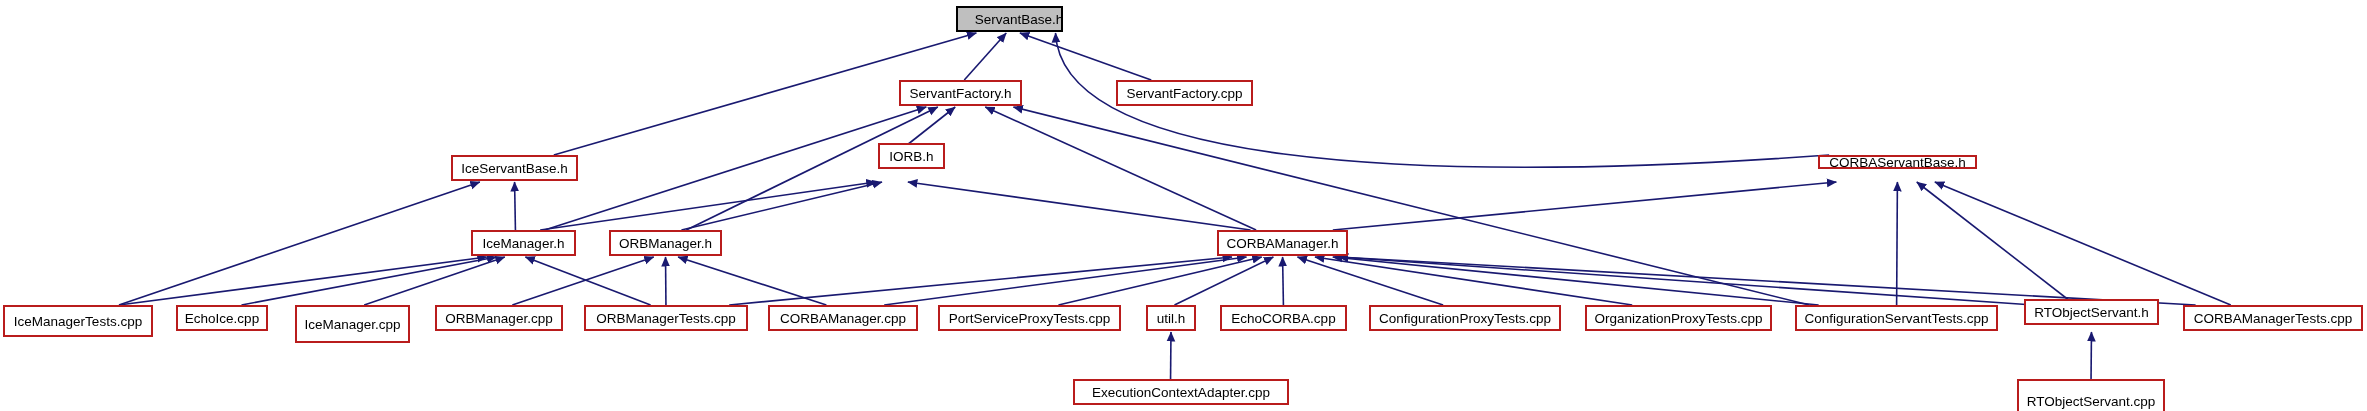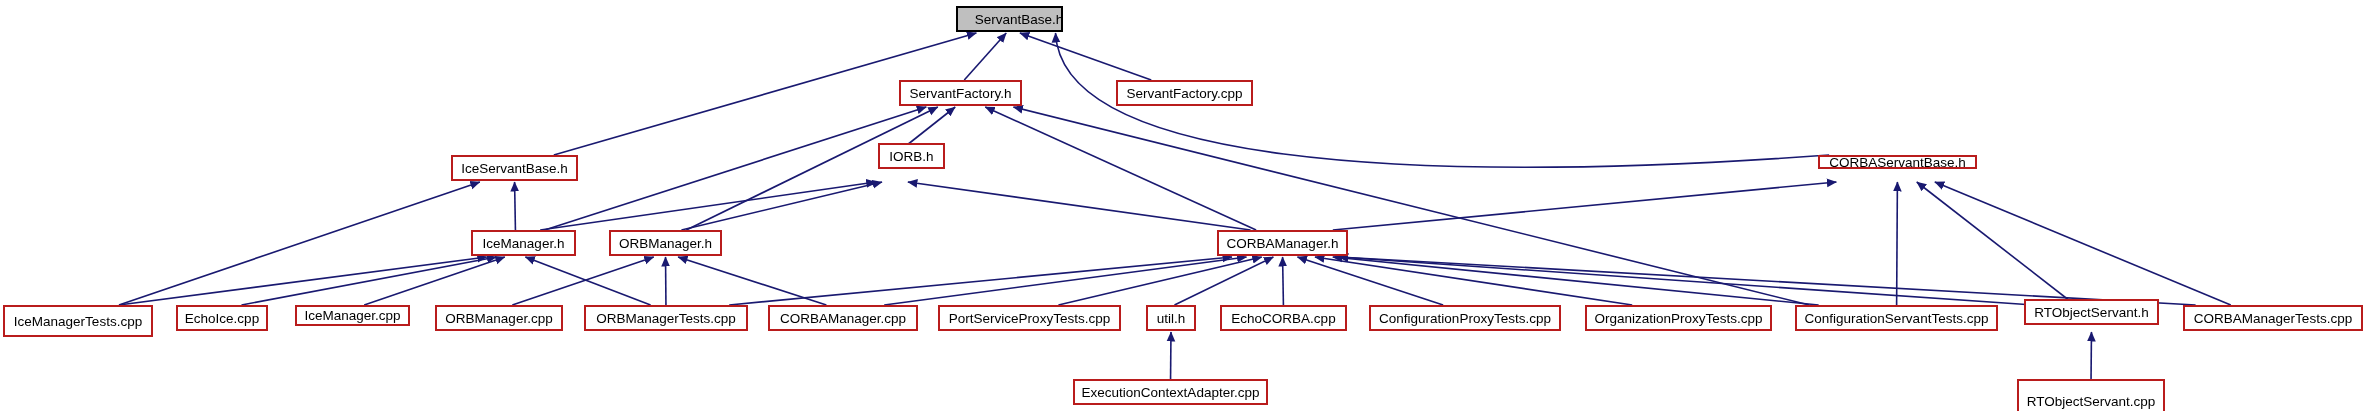--- a/index.html
+++ b/index.html
@@ -75,28 +75,28 @@
       <div class="gnode" style="left: 899px; top: 80px; width: 123px; height: 26px;">ServantFactory.h</div>
       <div class="gnode" style="left: 1116px; top: 80px; width: 137px; height: 26px;">ServantFactory.cpp</div>
       <div class="gnode" style="left: 451px; top: 155px; width: 127px; height: 26px;">IceServantBase.h</div>
       <div class="gnode" style="left: 858px; top: 143px; width: 67px; height: 26px; margin-left: 20px;">IORB.h</div>
       <div class="gnode" style="left: 1818px; top: 155px; width: 159px; height: 14px;">CORBAServantBase.h</div>
       <div class="gnode" style="left: 463px; top: 230px; width: 105px; height: 26px; margin-left: 8px;">IceManager.h</div>
       <div class="gnode" style="left: 609px; top: 230px; width: 113px; height: 26px;">ORBManager.h</div>
       <div class="gnode" style="left: 1217px; top: 230px; width: 131px; height: 26px;">CORBAManager.h</div>
       <div class="gnode" style="left: 3px; top: 305px; width: 150px; height: 32px;">IceManagerTests.cpp</div>
       <div class="gnode" style="left: 176px; top: 305px; width: 92px; height: 26px;">EchoIce.cpp</div>
-      <div class="gnode" style="left: 295px; top: 305px; width: 115px; height: 21px;">IceManager.cpp</div>
+      <div class="gnode" style="left: 295px; top: 305px; width: 115px; height: 38px;">IceManager.cpp</div>
       <div class="gnode" style="left: 435px; top: 305px; width: 128px; height: 26px;">ORBManager.cpp</div>
       <div class="gnode" style="left: 584px; top: 305px; width: 164px; height: 26px;">ORBManagerTests.cpp</div>
       <div class="gnode" style="left: 768px; top: 305px; width: 150px; height: 26px;">CORBAManager.cpp</div>
       <div class="gnode" style="left: 938px; top: 305px; width: 183px; height: 26px;">PortServiceProxyTests.cpp</div>
       <div class="gnode" style="left: 1146px; top: 305px; width: 50px; height: 26px;">util.h</div>
       <div class="gnode" style="left: 1220px; top: 305px; width: 127px; height: 26px;">EchoCORBA.cpp</div>
       <div class="gnode" style="left: 1369px; top: 305px; width: 192px; height: 26px;">ConfigurationProxyTests.cpp</div>
       <div class="gnode" style="left: 1585px; top: 305px; width: 187px; height: 26px;">OrganizationProxyTests.cpp</div>
       <div class="gnode" style="left: 1795px; top: 305px; width: 203px; height: 26px;">ConfigurationServantTests.cpp</div>
       <div class="gnode" style="left: 2024px; top: 299px; width: 135px; height: 26px;">RTObjectServant.h</div>
       <div class="gnode" style="left: 2183px; top: 305px; width: 180px; height: 26px;">CORBAManagerTests.cpp</div>
-      <div class="gnode" style="left: 1073px; top: 379px; width: 195px; height: 26px;">ExecutionContextAdapter.cpp</div>
+      <div class="gnode" style="left: 1073px; top: 379px; width: 216px; height: 26px;">ExecutionContextAdapter.cpp</div>
       <div class="gnode" style="left: 2017px; top: 379px; width: 148px; height: 44px;">RTObjectServant.cpp</div>
     </div>
 </div>
 
 </body></html>

